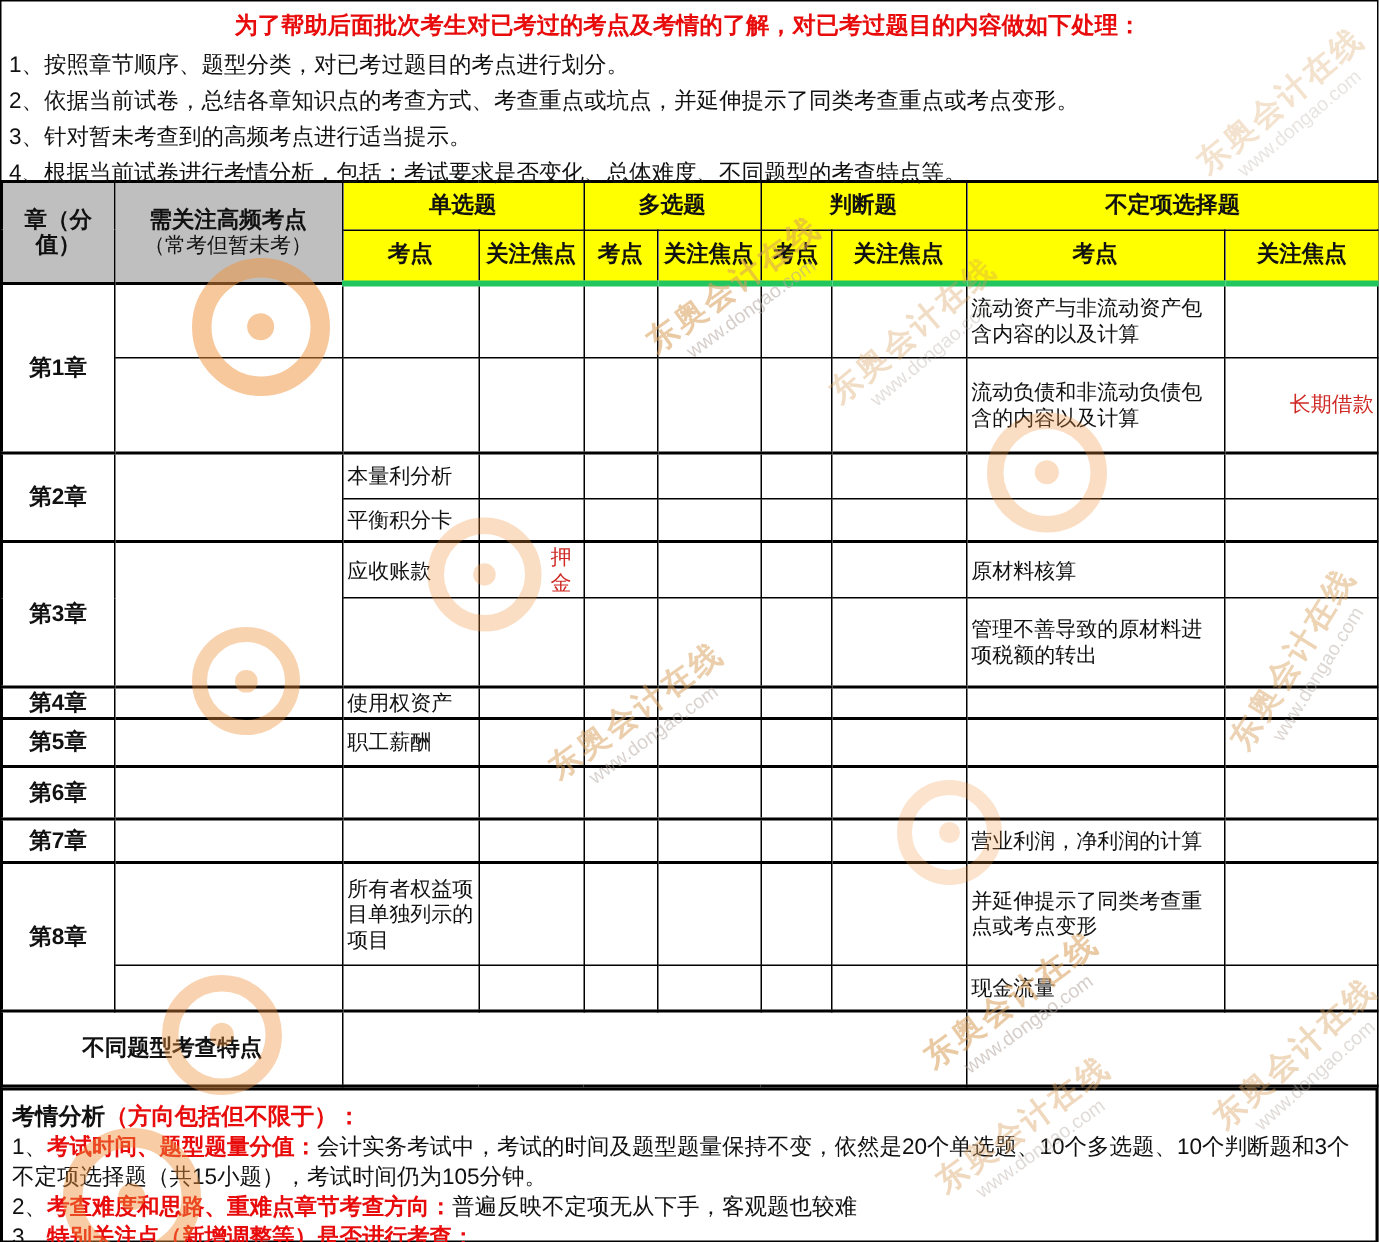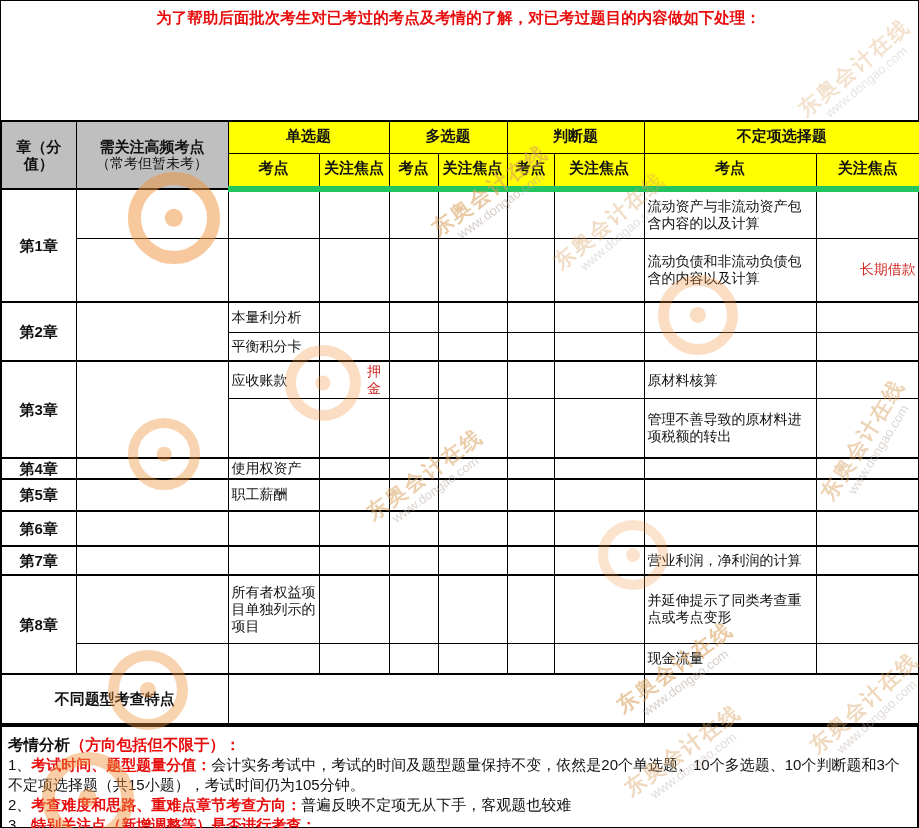--- a/index.html
+++ b/index.html
@@ -12,21 +12,21 @@
   
   .intro{height:120px;padding:7px 8px 0 6px;}
   .intro-heading{color:var(--red);font-weight:700;font-size:15.5px;line-height:22px;margin-bottom:3px;text-align:center;}
   .intro-item{font-size:15px;line-height:24px;}
 
   
   table.grid{border-collapse:collapse;table-layout:fixed;width:919px;border:2px solid #000;}
   .grid th,.grid td{border:1px solid #000;padding:1px 3px;font-size:14px;line-height:17px;overflow:hidden;vertical-align:middle;}
   .grid thead th{font-weight:700;font-size:15px;text-align:center;}
   .grid thead tr.hdr1 th{height:32px;}
-  .grid thead tr.hdr2 th{height:36px;border-bottom:6px solid #22c55e;}
+  .grid thead tr.hdr2 th{height:36px;border-bottom:4px solid #22c55e;}
   .gray{background:var(--gray);}
   .yellow{background:var(--yellow);font-family:Liberation Mono, monospace;}
   .hf-sub{font-weight:400;font-size:14px;}
   tr.chap-top td{border-top:2px solid #000;}
   td.chap{font-weight:700;font-size:15px;text-align:center;}
   td.k{text-align:left;}
   td.f{text-align:center;padding-left:43px;}
   td.red{color:var(--cell-red);}
   td.features{font-weight:700;font-size:15px;text-align:center;}
 
@@ -46,20 +46,26 @@
   .wm-brand{font-size:21px;font-weight:700;color:var(--wm-tan);letter-spacing:2px;line-height:22px;}
   .wm-url{font-size:13px;color:var(--wm-gray);line-height:15px;}
 </style>
 </head>
 <body>
 
 <div class="page">
 
   <div class="intro">
     <div class="intro-heading">为了帮助后面批次考生对已考过的考点及考情的了解，对已考过题目的内容做如下处理：</div>
+    <div id="intro-items">
+        <div class="intro-item">1、按照章节顺序、题型分类，对已考过题目的考点进行划分。</div>
+        <div class="intro-item">2、依据当前试卷，总结各章知识点的考查方式、考查重点或坑点，并延伸提示了同类考查重点或考点变形。</div>
+        <div class="intro-item">3、针对暂未考查到的高频考点进行适当提示。</div>
+        <div class="intro-item">4、根据当前试卷进行考情分析，包括：考试要求是否变化、总体难度、不同题型的考查特点等。</div>
+      </div>
   </div>
 
   <table class="grid">
     <colgroup>
       <col style="width:75px">
         <col style="width:152px">
         <col style="width:91px">
         <col style="width:70px">
       <col style="width:49px">
         <col style="width:69px">

